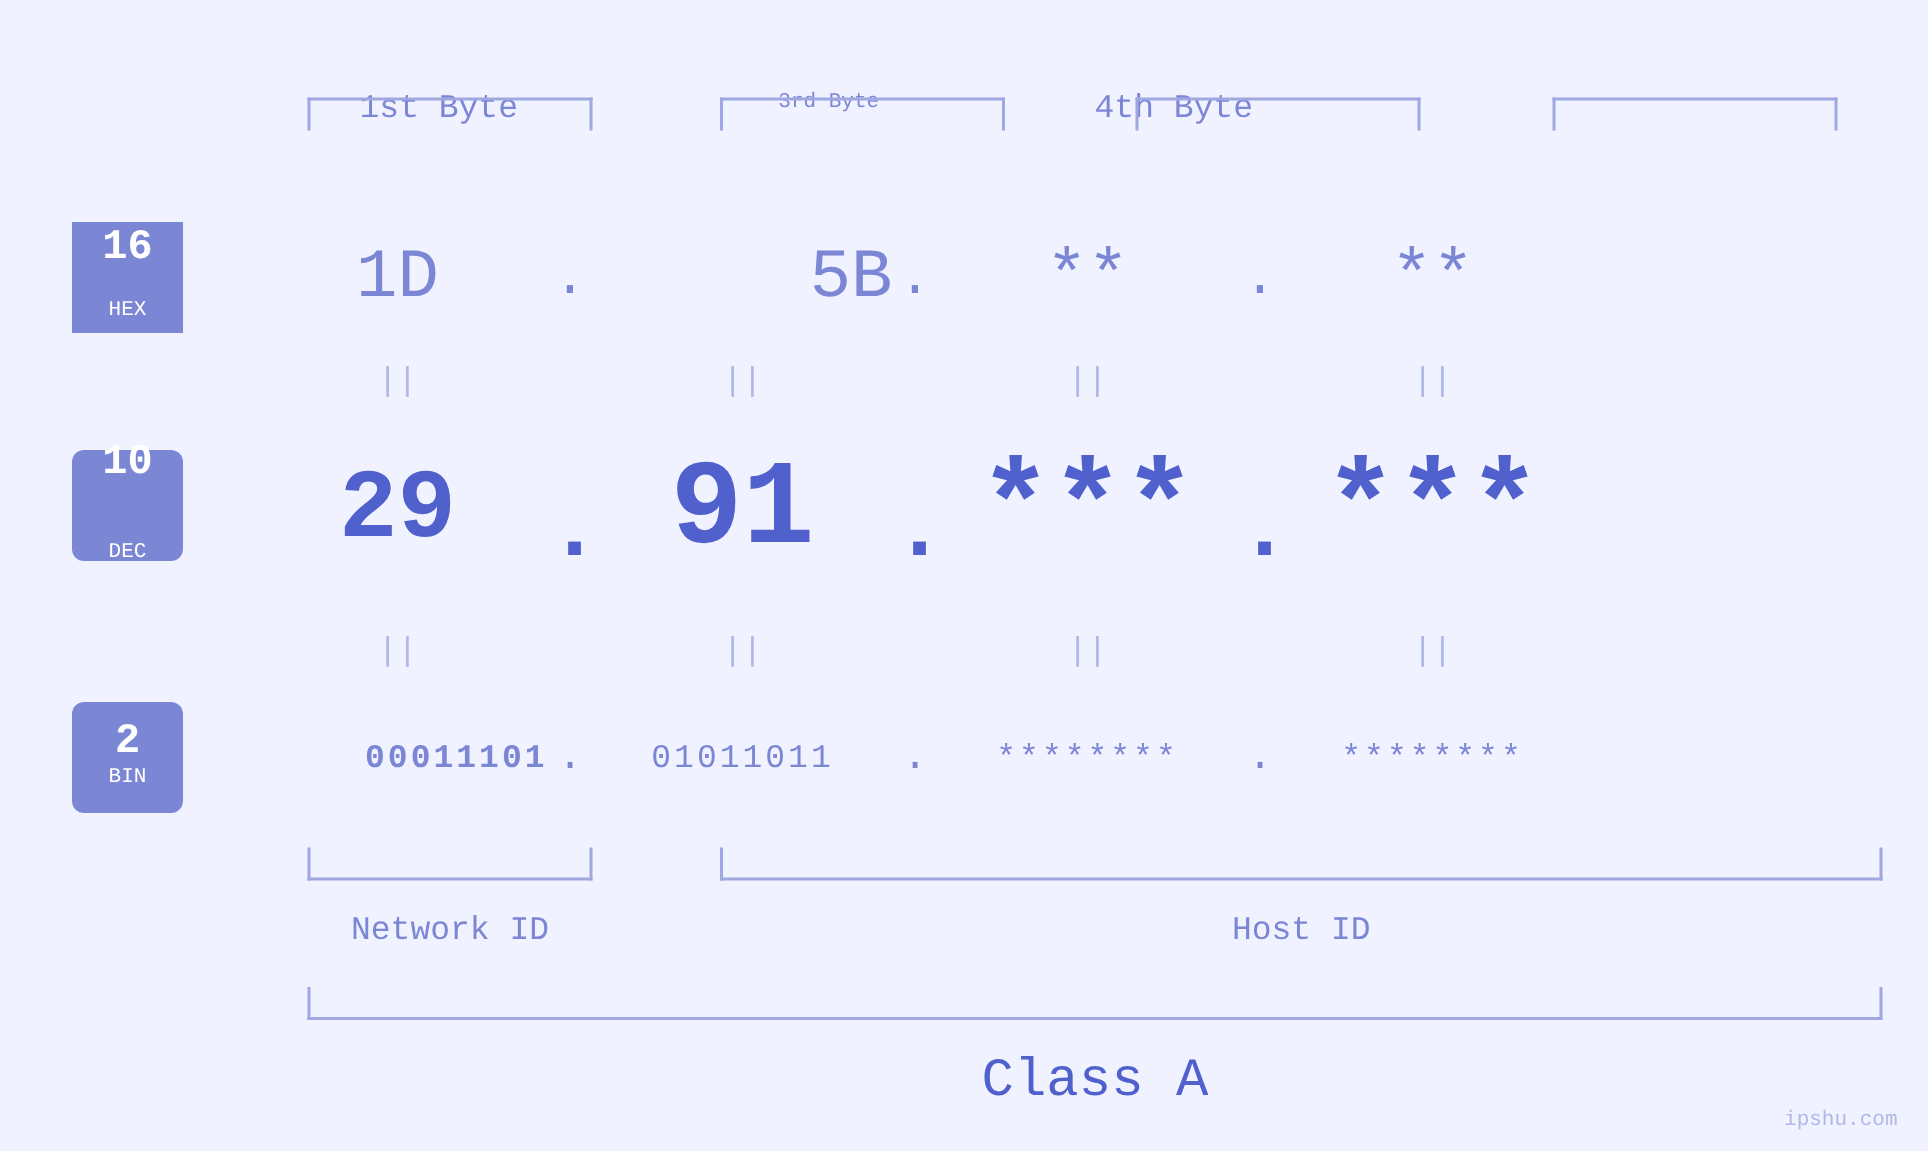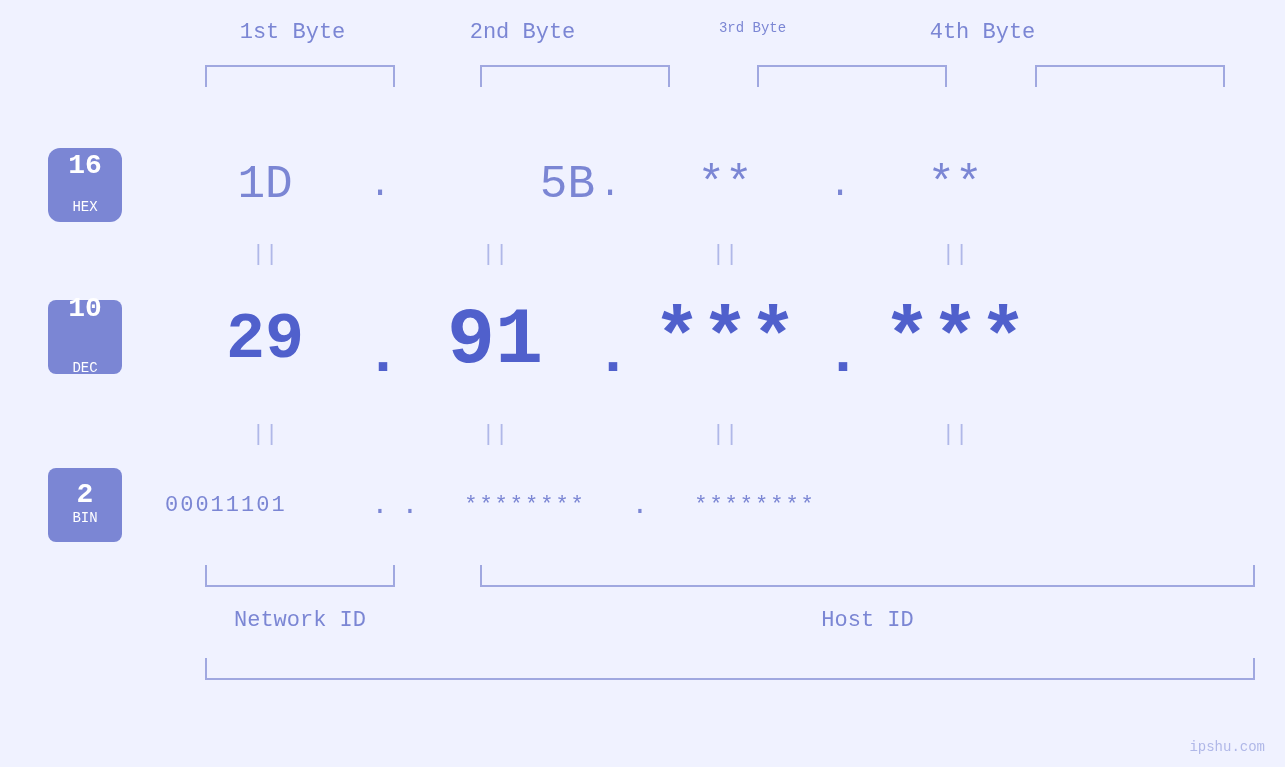--- a/index.html
+++ b/index.html
@@ -19,40 +19,39 @@
       width: 1285px;
       height: 767px;
     }
   </style>
 </head>
 <body>
 
 <div class="full-layout">
 
   <div style="position:absolute; top:20px; left:0; right:0; display:flex; justify-content:center; padding-left:160px;">
-    <div style="display:flex; width:1060px;">
+    <div style="display:flex; width:1060px;margin-top:40px;">
       <div style="width:200px; text-align:center; color:#7b86d4; font-size:22px; font-family:'Courier New',monospace;">1st Byte</div>
       <div style="width:30px;"></div>
-      <div style="width:200px; text-align:center; color:#7b86d4; font-size:22px; font-family:'Courier New',monospace;">2nd Byte</div>
       <div style="width:30px;"></div>
       <div style="width:200px; text-align:center; color:#7b86d4; font-size:14px; font-family:'Courier New',monospace;">3rd Byte</div>
       <div style="width:30px;"></div>
       <div style="width:200px; text-align:center; color:#7b86d4; font-size:22px; font-family:'Courier New',monospace;">4th Byte</div>
     </div>
   </div>
 
   <div style="position:absolute; top:65px; left:205px; width:190px; height:22px; border-top:2px solid #a0a8e0; border-left:2px solid #a0a8e0; border-right:2px solid #a0a8e0;"></div>
 
   <div style="position:absolute; top:65px; left:480px; width:190px; height:22px; border-top:2px solid #a0a8e0; border-left:2px solid #a0a8e0; border-right:2px solid #a0a8e0;"></div>
 
   <div style="position:absolute; top:65px; left:757px; width:190px; height:22px; border-top:2px solid #a0a8e0; border-left:2px solid #a0a8e0; border-right:2px solid #a0a8e0;"></div>
 
   <div style="position:absolute; top:65px; left:1035px; width:190px; height:22px; border-top:2px solid #a0a8e0; border-left:2px solid #a0a8e0; border-right:2px solid #a0a8e0;"></div>
 
-  <div style="position:absolute; top:148px; left:48px; background:#7b86d4; color:white; border-radius:12px; width:74px; height:74px; display:flex; flex-direction:column; align-items:center; justify-content:center; font-family:'Courier New',monospace;">
+  <div style="position:absolute; top:148px; left:48px; background:#7b86d4; color:white; border-radius:0; width:74px; height:74px; display:flex; flex-direction:column; align-items:center; justify-content:center; font-family:'Courier New',monospace;">
     <span style="font-size:28px; font-weight:bold; line-height:1;">16</span>
     <span style="font-size:14px; line-height:1.4;margin-top:18px;">HEX</span>
   </div>
 
   <div style="position:absolute; top:148px; left:165px; display:flex; align-items:center; width:1070px; height:74px;">
     <div style="width:200px; text-align:center; color:#7b86d4; font-size:46px; font-family:'Courier New',monospace;">1D</div>
     <div style="width:30px; text-align:center; color:#7b86d4; font-size:36px; font-family:'Courier New',monospace;">.</div>
     <div style="width:200px; text-align:right; color:#7b86d4; font-size:46px; font-family:'Courier New',monospace;">5B</div>
     <div style="width:30px; text-align:center; color:#7b86d4; font-size:36px; font-family:'Courier New',monospace;">.</div>
     <div style="width:200px; text-align:center; color:#7b86d4; font-size:46px; font-family:'Courier New',monospace;">**</div>
@@ -94,34 +93,36 @@
     <div style="width:30px;"></div>
     <div style="width:200px; text-align:center; color:#b0b8e8; font-size:22px; font-family:'Courier New',monospace;">||</div>
   </div>
 
   <div style="position:absolute; top:468px; left:48px; background:#7b86d4; color:white; border-radius:8px; width:74px; height:74px; display:flex; flex-direction:column; align-items:center; justify-content:center; font-family:'Courier New',monospace;">
     <span style="font-size:28px; font-weight:bold; line-height:1;">2</span>
     <span style="font-size:14px; line-height:1.4;">BIN</span>
   </div>
 
   <div style="position:absolute; top:468px; left:165px; display:flex; align-items:center; width:1070px; height:74px;">
-    <div style="width:200px; text-align:left; color:#7b86d4; font-size:22px; font-family:'Courier New',monospace; letter-spacing:2px;">00011101</div>
+    <div style="width:200px; text-align:right; color:#7b86d4; font-size:22px; font-family:'Courier New',monospace; letter-spacing:2px;font-weight:bold;">00011101</div>
     <div style="width:30px; text-align:center; color:#7b86d4; font-size:28px; font-family:'Courier New',monospace;">.</div>
+    <div style="width:200px; text-align:center; color:#7b86d4; font-size:22px; font-family:'Courier New',monospace; letter-spacing:2px;">01011011</div>
     <div style="width:30px; text-align:center; color:#7b86d4; font-size:28px; font-family:'Courier New',monospace;">.</div>
     <div style="width:200px; text-align:center; color:#7b86d4; font-size:22px; font-family:'Courier New',monospace; letter-spacing:2px;">********</div>
     <div style="width:30px; text-align:center; color:#7b86d4; font-size:28px; font-family:'Courier New',monospace;">.</div>
     <div style="width:200px; text-align:center; color:#7b86d4; font-size:22px; font-family:'Courier New',monospace; letter-spacing:2px;">********</div>
   </div>
 
   <div style="position:absolute; top:565px; left:205px; width:190px; height:22px; border-bottom:2px solid #a0a8e0; border-left:2px solid #a0a8e0; border-right:2px solid #a0a8e0;"></div>
 
   <div style="position:absolute; top:565px; left:480px; width:775px; height:22px; border-bottom:2px solid #a0a8e0; border-left:2px solid #a0a8e0; border-right:2px solid #a0a8e0;"></div>
 
   <div style="position:absolute; top:608px; left:480px; width:775px; text-align:center; color:#7b86d4; font-size:22px; font-family:'Courier New',monospace;">Host ID</div>
 
   <div style="position:absolute; top:608px; left:205px; width:190px; text-align:center; color:#7b86d4; font-size:22px; font-family:'Courier New',monospace;">Network ID</div>
 
   <div style="position:absolute; top:658px; left:205px; width:1050px; height:22px; border-bottom:2px solid #a0a8e0; border-left:2px solid #a0a8e0; border-right:2px solid #a0a8e0;"></div>
 
+  <div style="position:absolute; top:700px; left:205px; width:1050px; text-align:center; color:#5060cc; font-size:36px; font-family:'Courier New',monospace;">Class A</div>
 
   <div style="position:absolute; bottom:12px; right:20px; color:#b0b8e8; font-size:14px; font-family:'Courier New',monospace;">ipshu.com</div>
 
 </div>
 
 </body></html>

